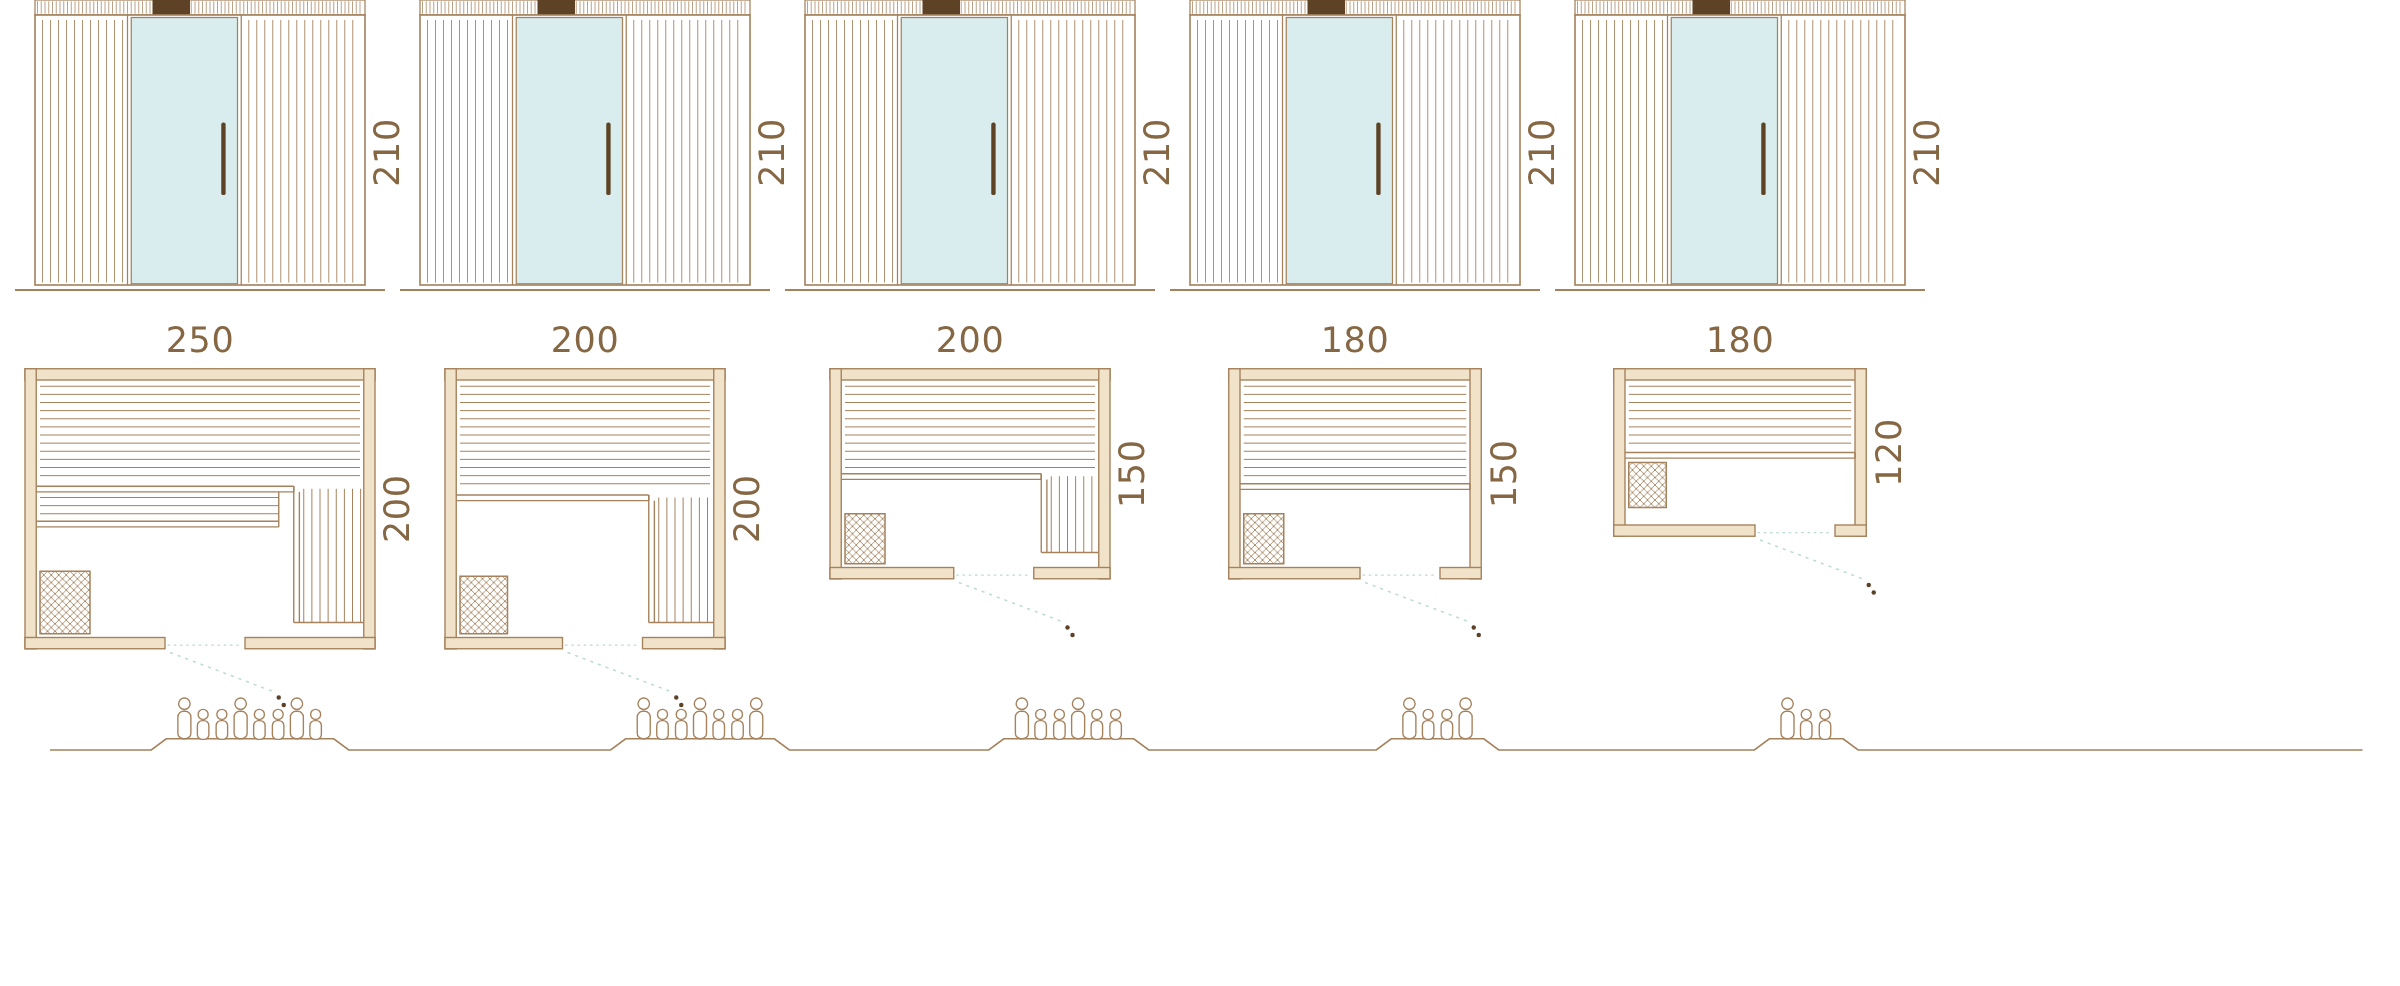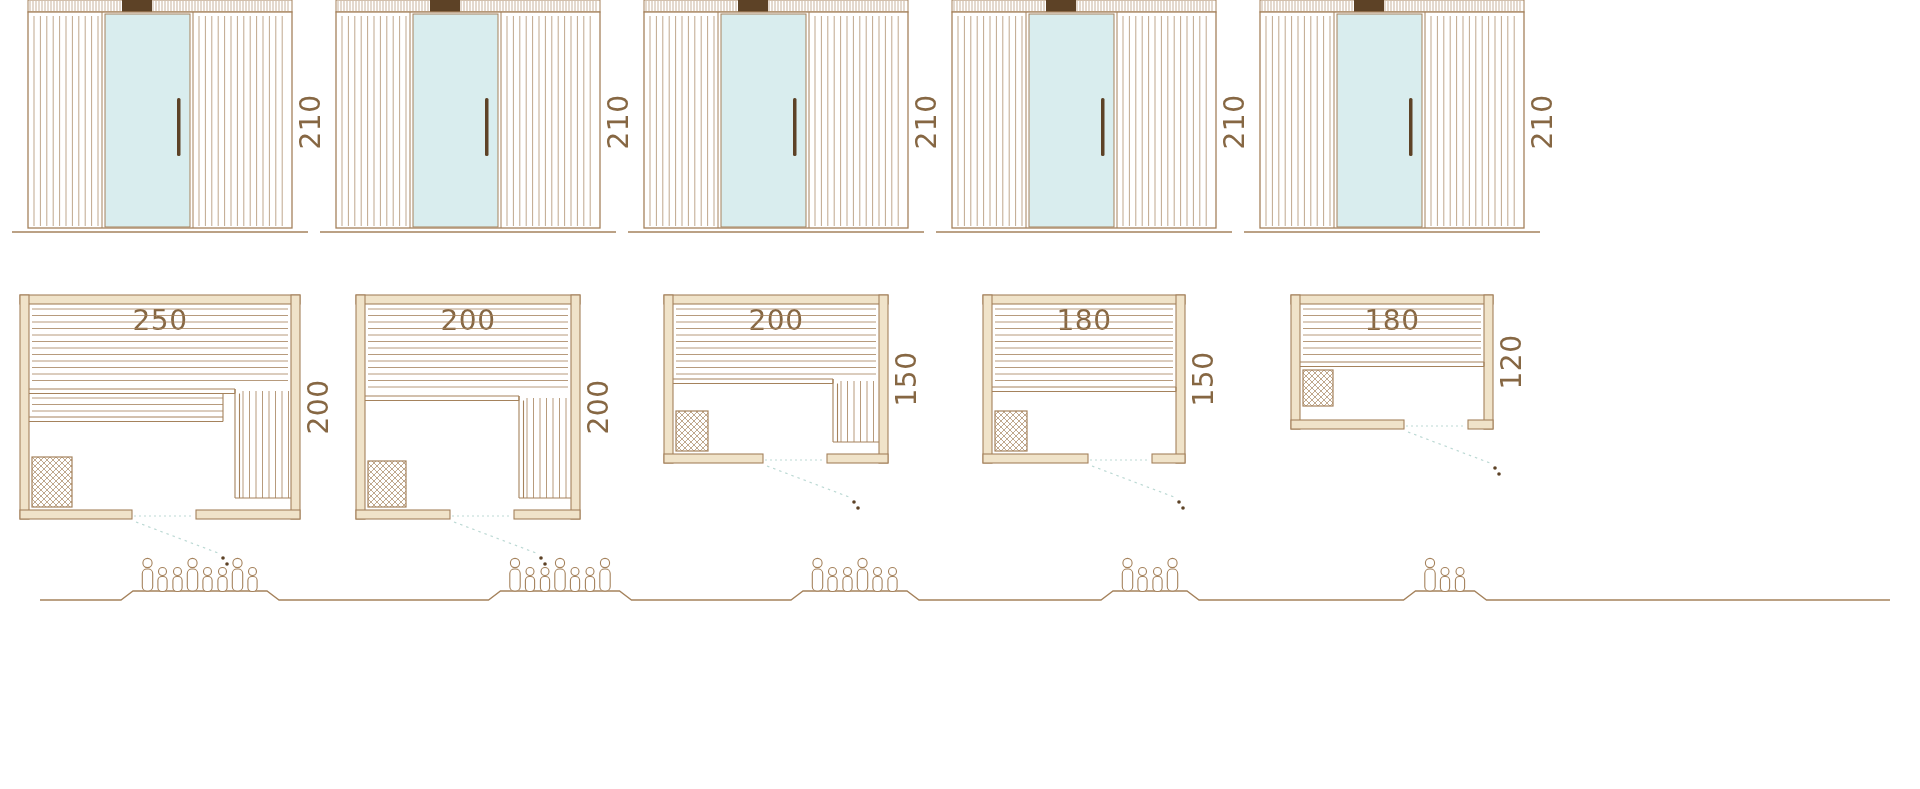--- a/index.html
+++ b/index.html
@@ -1,21 +1,21 @@
 <!DOCTYPE html>
 <html><head>
 <meta charset="utf-8">
 <style>
   html,body{margin:0;padding:0;background:#ffffff;}
   .stage{position:relative;width:1920px;height:789px;background:#ffffff;overflow:hidden;
          font-family:"DejaVu Sans",sans-serif;}
   .column{position:absolute;top:0;width:308px;height:660px;}
   .stage svg{position:absolute;overflow:visible;display:block;}
   .dim{position:absolute;font-size:28px;color:#866743;white-space:nowrap;letter-spacing:.5px;}
-  .dim-w{transform:translate(-50%,-50%);margin-top:48px;}
+  .dim-w{transform:translate(-50%,-50%);}
   .dim-h,.dim-d{transform:translate(-50%,-50%) rotate(-90deg);}
   .capacity{left:0;top:548px;}
 </style>
 </head>
 <body>
 
 <div class="stage">
 
   <section class="column" style="left: 10px;">
     <svg class="elev" width="300" height="240" style="left: 0px; top: 0px;">

